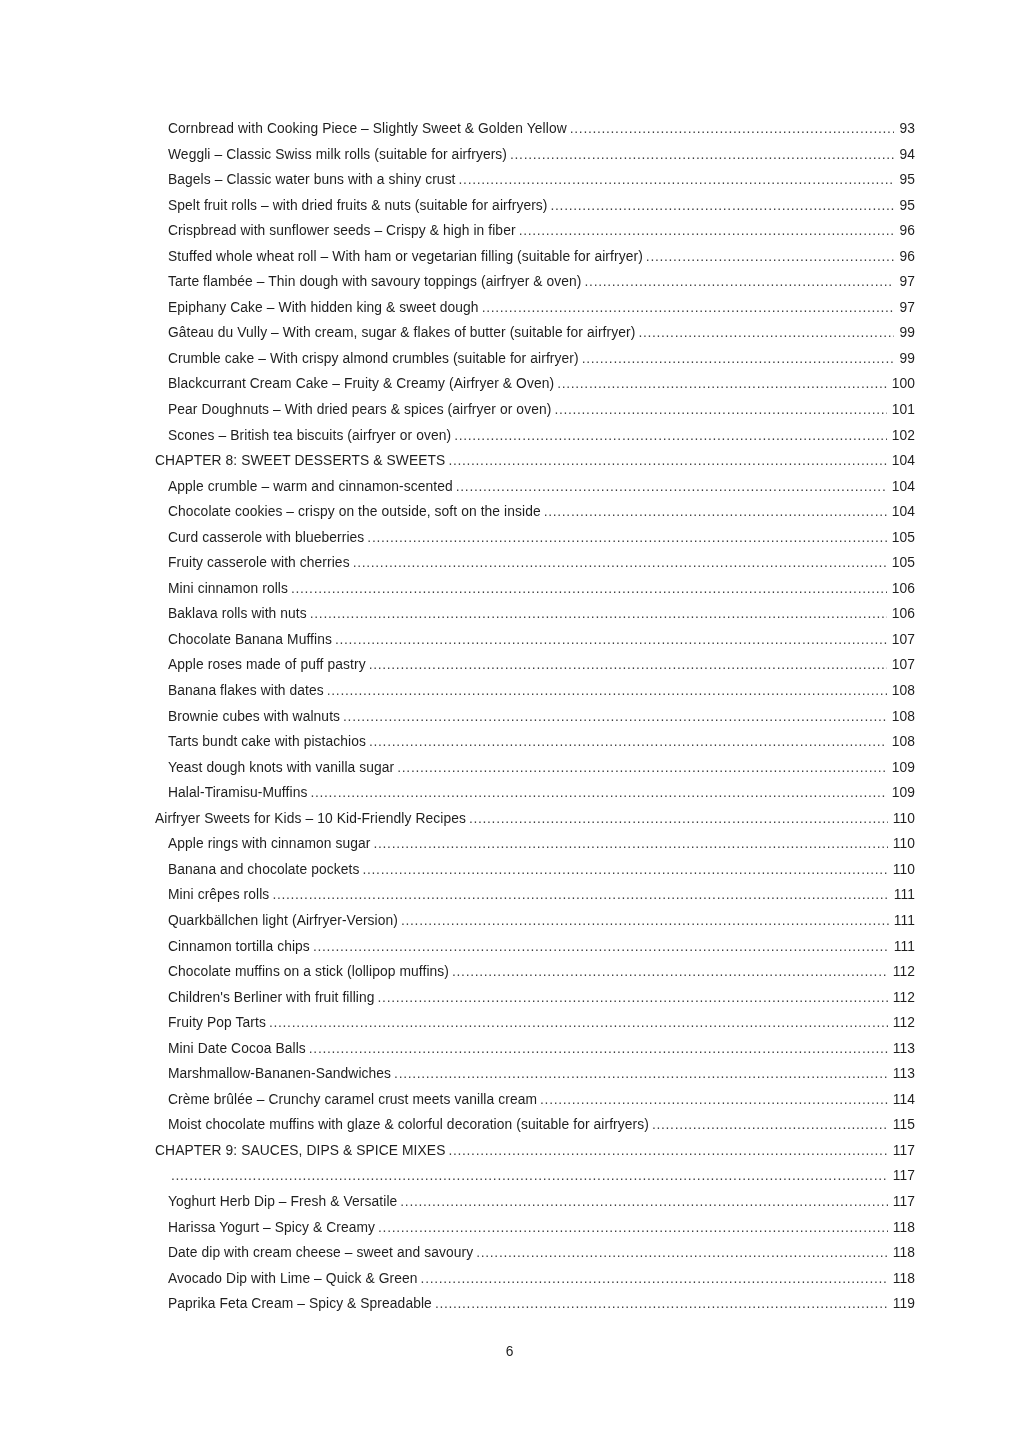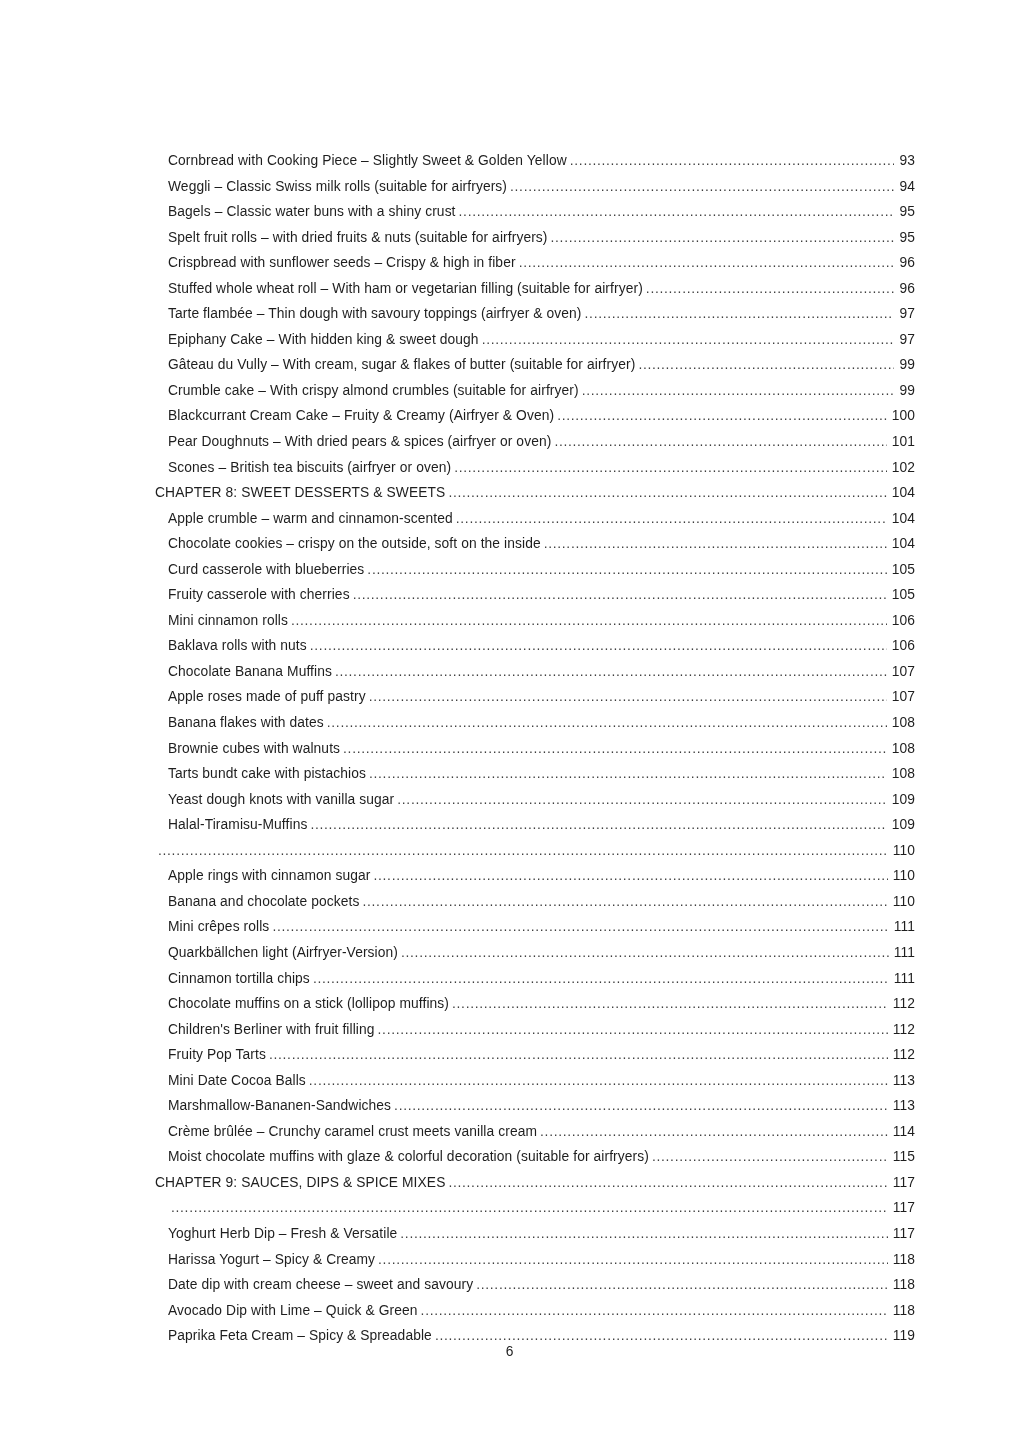--- a/index.html
+++ b/index.html
@@ -51,21 +51,20 @@
     letter-spacing: 0.7px;
     min-width: 8px;
   }
   .toc-leader::after {
     content: "..................................................................................................................................................................................................................................................";
   }
   .toc-page {
     flex: 0 0 auto;
     white-space: nowrap;
     text-align: left;
-    margin-top: 32px;
   }
   .footer {
     position: absolute;
     top: 1344px;
     left: 0;
     width: 1019px;
     text-align: center;
     font-size: 13.8px;
     line-height: 16px;
   }
@@ -204,20 +203,21 @@
     <span class="toc-label">Yeast dough knots with vanilla sugar</span>
     <span class="toc-leader"></span>
     <span class="toc-page">109</span>
   </div>
       <div class="toc-row level-2">
     <span class="toc-label">Halal-Tiramisu-Muffins</span>
     <span class="toc-leader"></span>
     <span class="toc-page">109</span>
   </div>
       <div class="toc-row level-1">
+    <span class="toc-label">Airfryer Sweets for Kids – 10 Kid-Friendly Recipes</span>
     <span class="toc-leader"></span>
     <span class="toc-page">110</span>
   </div>
       <div class="toc-row level-2">
     <span class="toc-label">Apple rings with cinnamon sugar</span>
     <span class="toc-leader"></span>
     <span class="toc-page">110</span>
   </div>
       <div class="toc-row level-2">
     <span class="toc-label">Banana and chocolate pockets</span>

